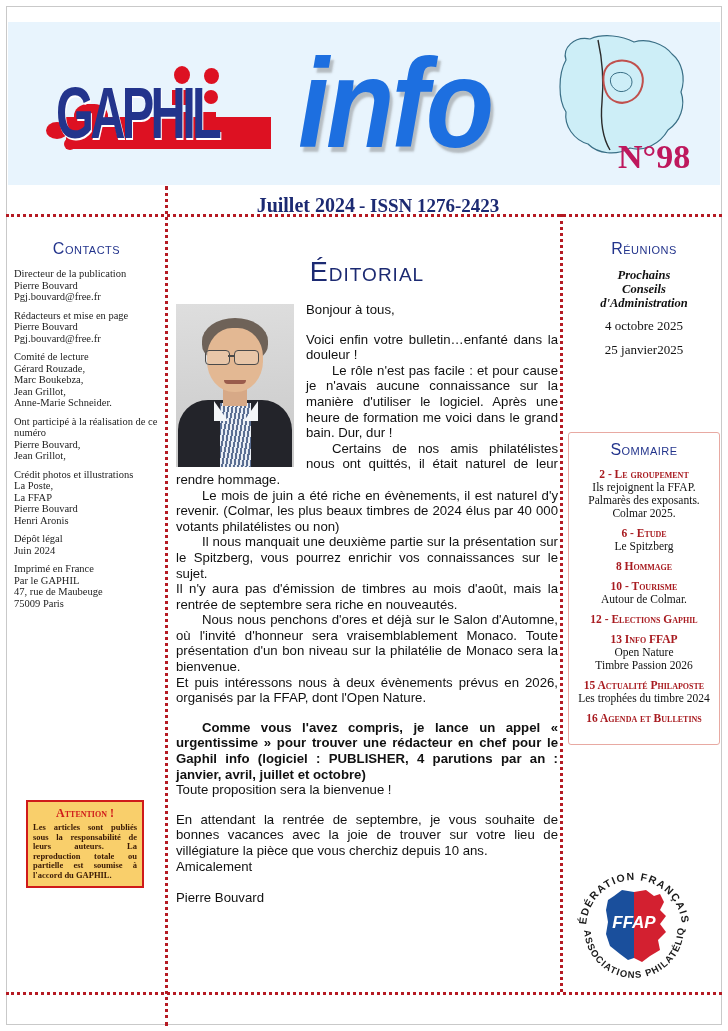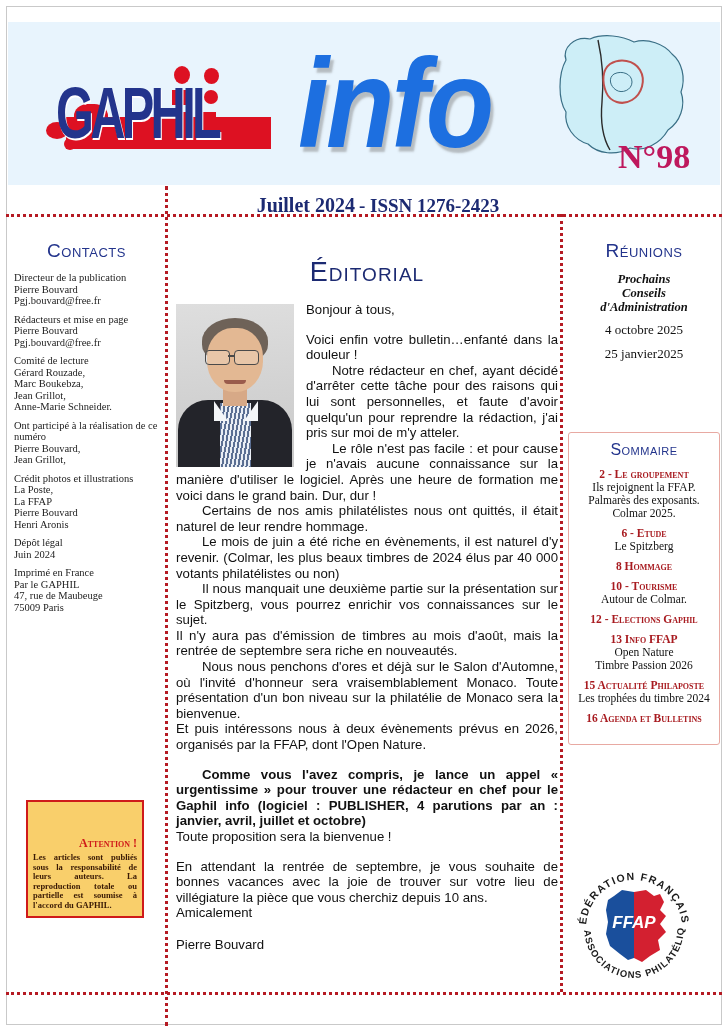--- a/index.html
+++ b/index.html
@@ -154,21 +154,21 @@
   #left-col {
     position: absolute;
     left: 14px;
     top: 240px;
     width: 145px;
   }
   .col-head {
     text-align: center;
     color: #23348c;
     font-family: "Liberation Sans", sans-serif;
-    font-size: 19px;
+    font-size: 16px;
     font-weight: normal;
     font-variant: small-caps;
     letter-spacing: 0.5px;
     margin: 0 0 10px 0;
   }
   .contact-block {
     margin-bottom: 7px;
     font-family: "Liberation Serif", serif;
     font-size: 10.5px;
     line-height: 11.5px;
@@ -185,28 +185,27 @@
     left: 26px;
     top: 800px;
     width: 118px;
     background: #f9cf6b;
     border: 2px solid #cf1a1a;
     padding: 4px 5px 6px 5px;
     box-sizing: border-box;
   }
   #attention-box .att-title {
     display: block;
-    text-align: right;
+    text-align: center;
     color: #cf1a1a;
     font-family: "Liberation Serif", serif;
     font-variant: small-caps;
     font-weight: bold;
     font-size: 12px;
     margin-bottom: 2px;
-    margin-top: 30px;
   }
   #attention-box .att-body {
     display: block;
     color: #3a1a05;
     font-family: "Liberation Serif", serif;
     font-weight: bold;
     font-size: 8.5px;
     line-height: 9.5px;
     text-align: justify;
   }
@@ -501,21 +500,20 @@
       <div class="pf-face"></div>
       <div class="pf-glass l"></div>
       <div class="pf-glass r"></div>
       <div class="pf-bridge"></div>
       <div class="pf-mouth"></div>
     </div>
     <div id="editorial-body">
         <p class="body-text">Bonjour à tous,</p>
         <div class="spacer-line"></div>
         <p class="body-text">Voici enfin votre bulletin…enfanté dans la douleur !</p>
-        <p class="body-text indent">Notre rédacteur en chef, ayant décidé d'arrêter cette tâche pour des raisons qui lui sont personnelles, et faute d'avoir quelqu'un pour reprendre la rédaction, j'ai pris sur moi de m'y atteler.</p>
         <p class="body-text indent">Le rôle n'est pas facile : et pour cause je n'avais aucune connaissance sur la manière d'utiliser le logiciel. Après une heure de formation me voici dans le grand bain. Dur, dur !</p>
         <p class="body-text indent">Certains de nos amis philatélistes nous ont quittés, il était naturel de leur rendre hommage.</p>
         <p class="body-text indent">Le mois de juin a été riche en évènements, il est naturel d'y revenir. (Colmar, les plus beaux timbres de 2024 élus par 40 000 votants philatélistes ou non)</p>
         <p class="body-text indent">Il nous manquait une deuxième partie sur la présentation sur le Spitzberg, vous pourrez enrichir vos connaissances sur le sujet.</p>
         <p class="body-text">Il n'y aura pas d'émission de timbres au mois d'août, mais la rentrée de septembre sera riche en nouveautés.</p>
         <p class="body-text indent">Nous nous penchons d'ores et  déjà sur le Salon d'Automne, où l'invité d'honneur sera vraisemblablement Monaco. Toute présentation d'un bon niveau sur la philatélie de Monaco sera la bienvenue.</p>
         <p class="body-text">Et puis intéressons nous à deux évènements prévus en 2026, organisés par la FFAP, dont l'Open Nature.</p>
         <div class="spacer-line"></div>
         <p class="body-text indent bold">Comme vous l'avez compris, je lance un appel « urgentissime » pour trouver une rédacteur en chef pour le Gaphil info (logiciel : PUBLISHER, 4 parutions par an : janvier, avril, juillet et octobre)</p>
         <p class="body-text">Toute proposition sera la bienvenue !</p>

